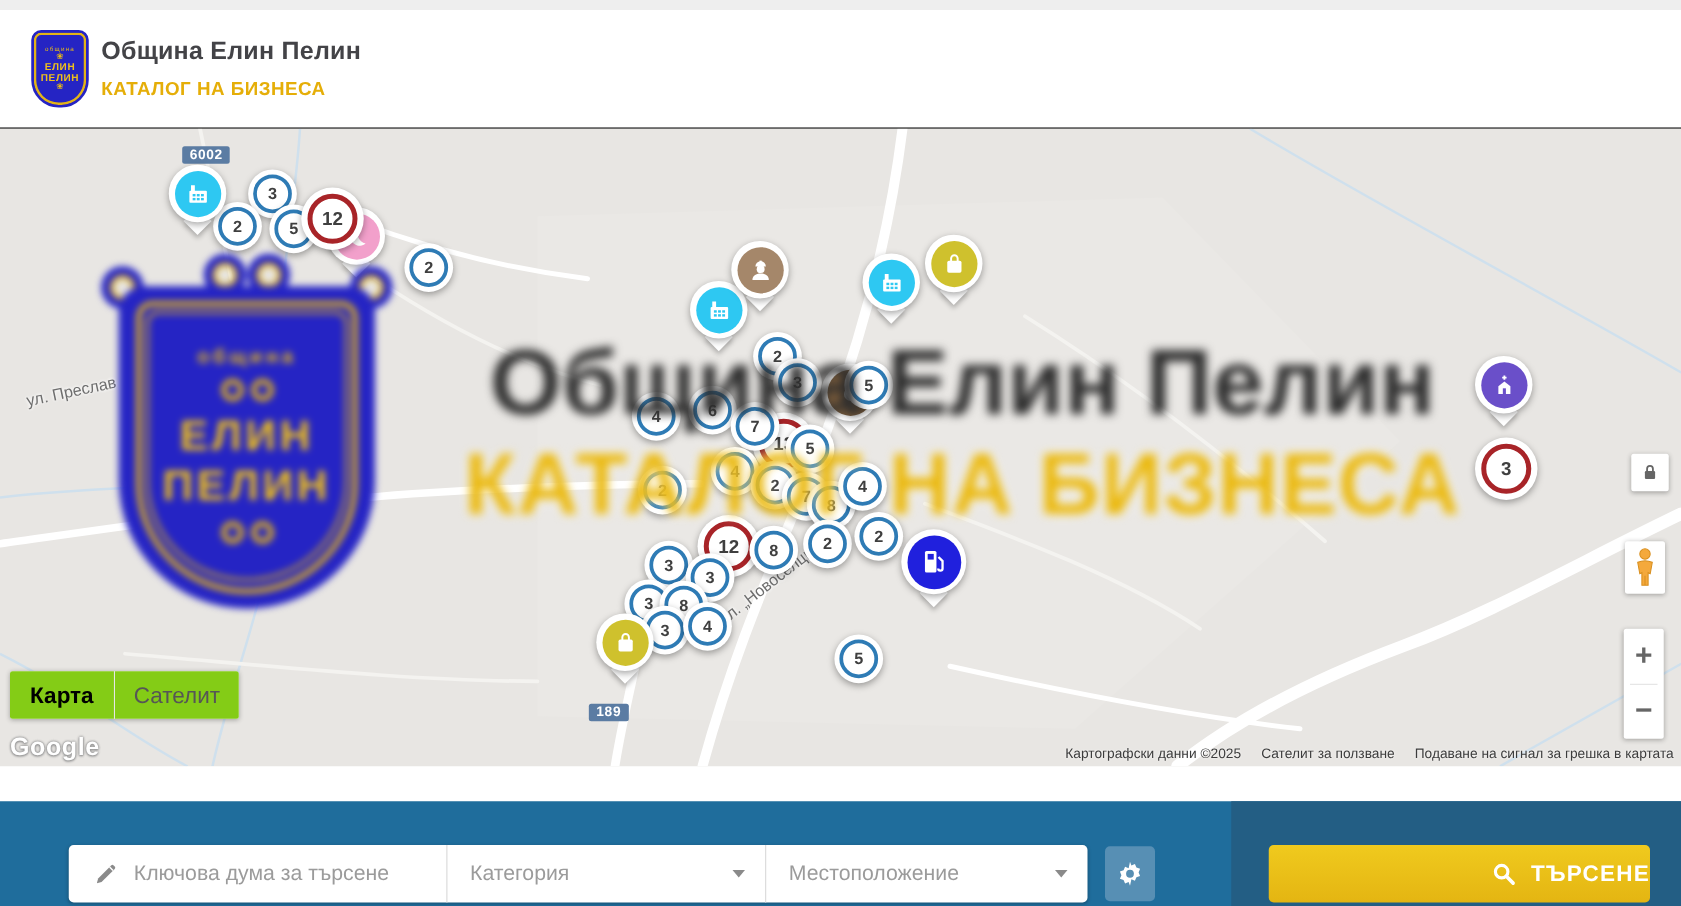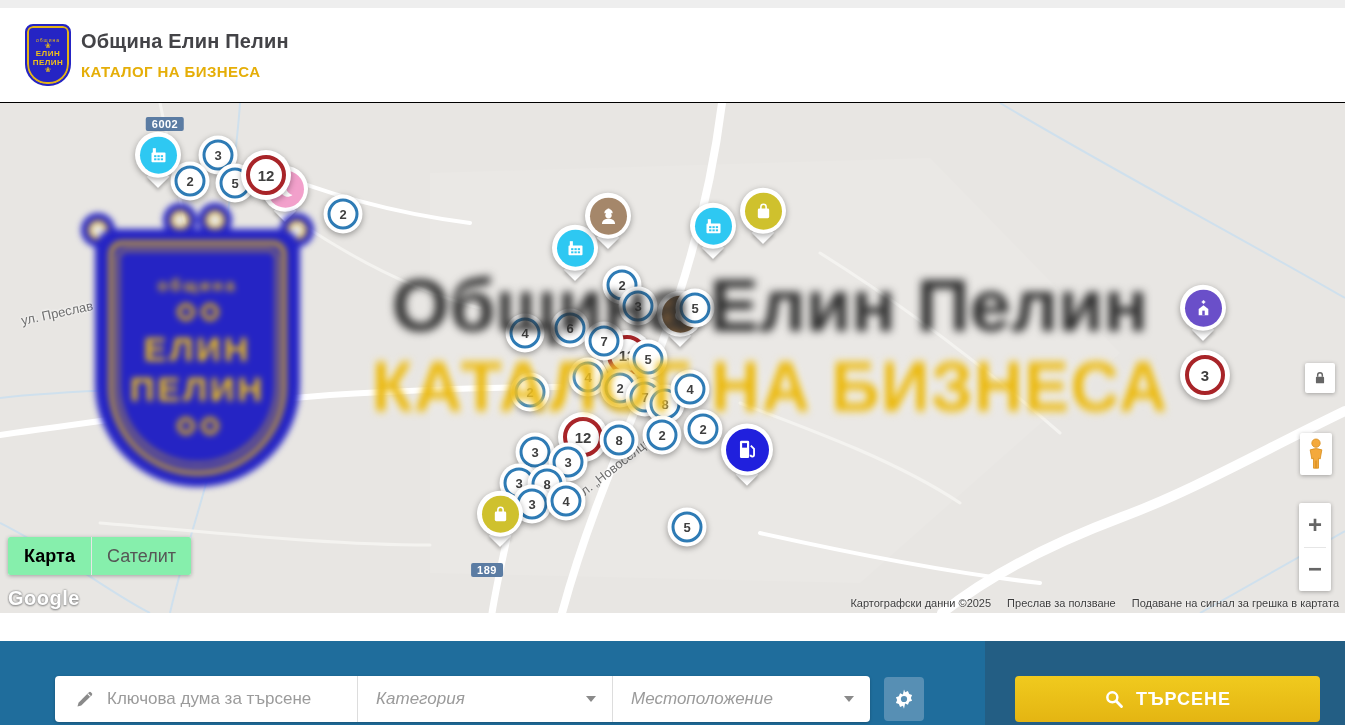--- a/index.html
+++ b/index.html
@@ -52,21 +52,21 @@
   .wm-ob { font-size:16px; font-weight:bold; color:#e8bb15; letter-spacing:3px; margin-top:26px; }
   .wm-name { font-size:34px; font-weight:bold; color:#f0c11a; letter-spacing:3px; line-height:40px; }
   .flor { display:flex; gap:6px; margin:8px 0; }
   .flor i { display:block; width:18px; height:18px; border:4px solid #e3b418; border-radius:50%; }
   .wm-curl { position:absolute; width:34px; height:34px; border:7px solid #2524c4; border-radius:50%; box-shadow:inset 0 0 0 3px #e3b418; background:transparent; }
   .wm-curl.c1 { left:-4px; top:-2px; } .wm-curl.c2 { right:-4px; top:-2px; }
   .wm-curl.c3 { left:78px; top:-12px; } .wm-curl.c4 { right:78px; top:-12px; }
 
   
   .maptype { position:absolute; left:8px; top:434px; z-index:70; display:flex; background:#fff; border-radius:2px; box-shadow:0 1px 4px rgba(0,0,0,.3); }
-  .maptype button { border:none; background:#86efac; height:38px; font-size:18px; cursor:pointer; font-family:inherit; }
+  .maptype button { border:none; background:#84cc16; height:38px; font-size:18px; cursor:pointer; font-family:inherit; }
   .maptype .bt1 { width:84px; font-weight:bold; color:#000; border-right:1px solid #e6e6e6; border-radius:2px 0 0 2px; }
   .maptype .bt2 { width:99px; color:#565656; border-radius:0 2px 2px 0; }
   .glogo { position:absolute; left:8px; top:484px; z-index:70; font-size:20px; font-weight:bold; color:#fff; letter-spacing:.5px; cursor:pointer;
            text-shadow:0 0 2px #9a9a9a,0 0 2px #9a9a9a,0 1px 2px #8a8a8a; }
   .attrib { position:absolute; right:6px; top:494px; z-index:70; font-size:11px; color:#3c3c3c; display:flex; gap:16px; text-shadow:0 0 2px #fff; }
   .attrib span { cursor:default; } .attrib a { color:#3c3c3c; text-decoration:none; cursor:pointer; }
   .ctl { position:absolute; z-index:70; background:#fff; border-radius:2px; box-shadow:0 1px 4px rgba(0,0,0,.3); display:flex; align-items:center; justify-content:center; cursor:pointer; }
   .ctl-lock { left:1305px; top:260px; width:30px; height:30px; }
   .ctl-peg { left:1300px; top:330px; width:32px; height:42px; }
   .ctl-zoom { left:1299px; top:400px; width:32px; height:88px; flex-direction:column; }
@@ -78,24 +78,24 @@
   .sb-right { position:absolute; right:0; top:0; width:360px; height:100%; background:#235e84; }
   .sb-white { position:absolute; left:55px; top:35px; width:815px; height:46px; background:#fff; border-radius:4px; display:flex; align-items:stretch; box-shadow:0 1px 3px rgba(0,0,0,.25); }
   .sb-seg { position:relative; display:flex; align-items:center; }
   .sb-seg + .sb-seg { border-left:1px solid #ddd; }
   .seg-kw { width:302px; gap:12px; padding-left:20px; }
   .seg-kw input { border:none; outline:none; font-size:17px; color:#555; width:230px; font-family:inherit; }
   .seg-kw input::placeholder { color:#9b9b9b; }
   .seg-sel { cursor:pointer; }
   .seg-cat { width:255px; padding-left:18px; }
   .seg-loc { width:258px; padding-left:18px; }
-  .seg-sel .val { font-size:17px; color:#9b9b9b;font-style:italic; }
+  .seg-sel .val { font-size:17px; color:#9b9b9b; }
   .caret { position:absolute; right:16px; top:50%; transform:translateY(-50%); width:0; height:0; border-left:5px solid transparent; border-right:5px solid transparent; border-top:6px solid #8a8a8a; }
   .gear-btn { position:absolute; left:884px; top:36px; width:40px; height:44px; background:#578fb4; border:none; border-radius:4px; cursor:pointer; display:flex; align-items:center; justify-content:center; }
-  .search-btn { position:absolute; left:1015px; top:35px; width:305px; height:46px; border:none; border-radius:4px; background:linear-gradient(#f0ca1e,#e4b512); color:#fff; font-size:18px; font-weight:bold; letter-spacing:1px; cursor:pointer; display:flex; align-items:center; justify-content:center; gap:12px; font-family:inherit; }
+  .search-btn { position:absolute; left:1015px; top:35px; width:305px; height:46px; border:none; border-radius:4px; background:linear-gradient(#f0ca1e,#e4b512); color:#fff; font-size:18px; font-weight:bold; letter-spacing:1px; cursor:pointer; display:flex; align-items:center; justify-content:flex-end; gap:12px; font-family:inherit; }
 </style>
 </head>
 <body>
 
 <div class="top-strip"></div>
 
 <div class="header">
   <div class="brand">
     <div class="shield-small">
       <span class="s-top">община</span>
@@ -400,21 +400,21 @@
     <div class="wm-sub">КАТАЛОГ НА БИЗНЕСА</div>
   </div>
 
   <div class="maptype">
     <button class="bt1">Карта</button>
     <button class="bt2">Сателит</button>
   </div>
   <div class="glogo">Google</div>
   <div class="attrib">
     <span>Картографски данни ©2025</span>
-    <a>Преслав за ползване</a>
+    <a>Сателит за ползване</a>
     <a>Подаване на сигнал за грешка в картата</a>
   </div>
 
   <div class="ctl ctl-lock">
     <svg width="14" height="14" viewBox="0 0 24 24">
       <rect x="5" y="10" width="14" height="11" rx="1.5" fill="#666"></rect>
       <path d="M8 10V7a4 4 0 0 1 8 0v3" fill="none" stroke="#666" stroke-width="2.5"></path>
     </svg>
   </div>
   <div class="ctl ctl-peg">

